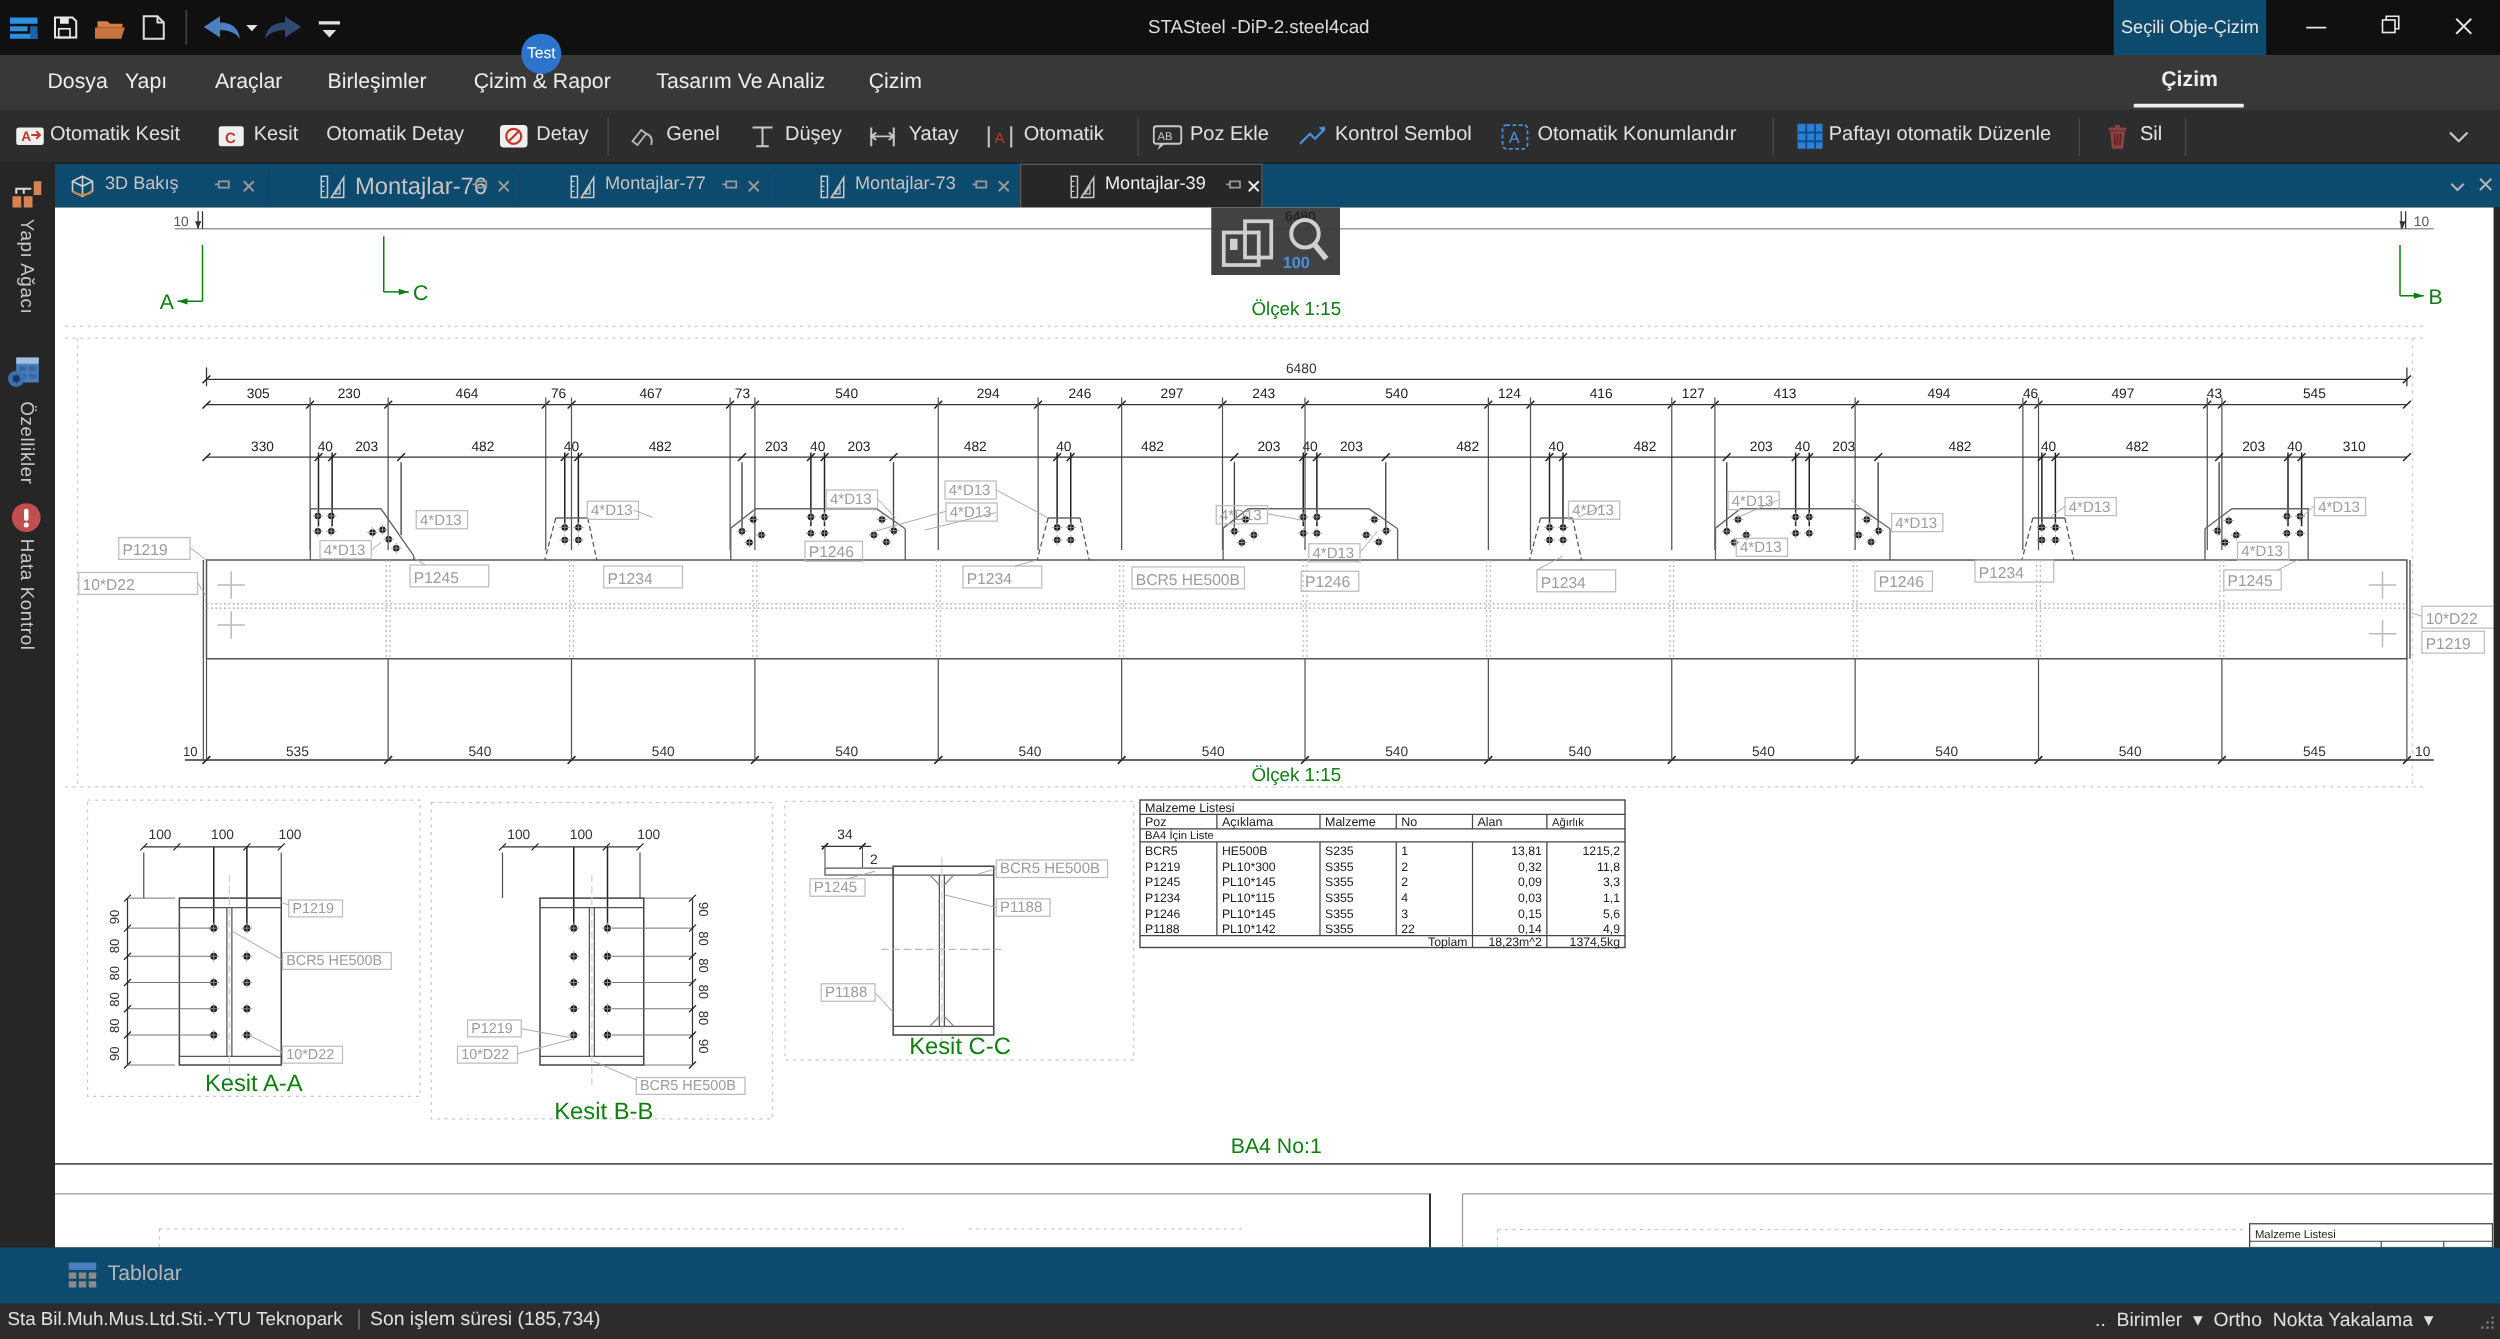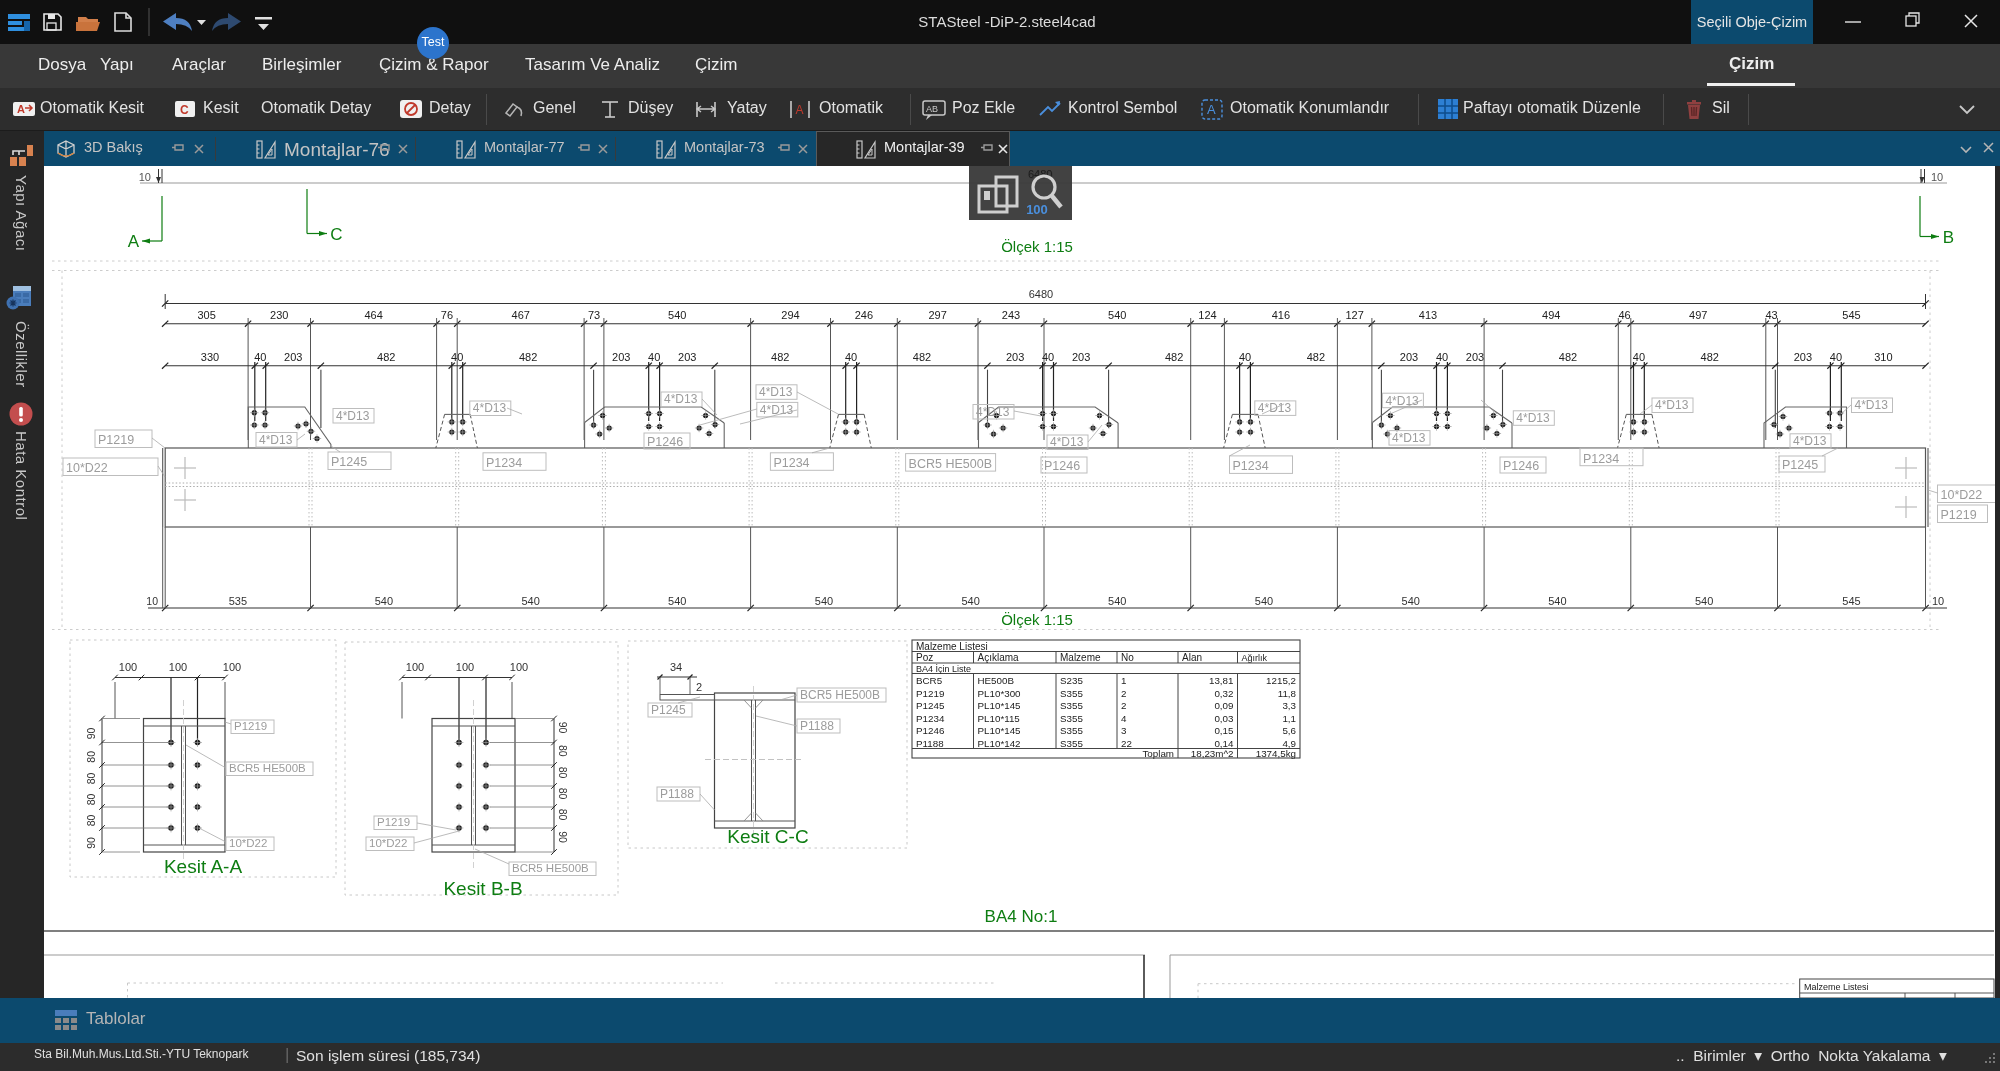--- a/index.html
+++ b/index.html
@@ -1117,21 +1117,21 @@
         <rect x="17" y="10" width="6" height="5"></rect>
         <rect x="1" y="17" width="6" height="5"></rect>
         <rect x="9" y="17" width="6" height="5"></rect>
         <rect x="17" y="17" width="6" height="5"></rect>
       </g>
   </svg>
   <div class="abs" style="left:86px;top:11px;color:#b5b5b5;font-size:17px;">Tablolar</div>
 </div>
 
 <div id="statusbar">
-  <div class="abs" style="left:6px;top:4px;color:#e0e0e0;font-size:12px;margin-left:28px;">Sta Bil.Muh.Mus.Ltd.Sti.-YTU Teknopark</div>
+  <div class="abs" style="left:6px;top:4px;color:#e0e0e0;font-size:15px;">Sta Bil.Muh.Mus.Ltd.Sti.-YTU Teknopark</div>
   <div class="abs" style="left:285px;top:2px;color:#666;font-size:17px;">|</div>
   <div class="abs" style="left:296px;top:4px;color:#e0e0e0;font-size:15.5px;">Son işlem süresi (185,734)</div>
   <div class="abs" style="left:1676px;top:4px;color:#e0e0e0;font-size:15.5px;">..&nbsp;&nbsp;Birimler&nbsp;&nbsp;▾&nbsp;&nbsp;Ortho&nbsp;&nbsp;Nokta Yakalama&nbsp;&nbsp;▾</div>
   <svg class="abs" style="left:1984px;top:10px" width="14" height="14">
     <g fill="#777">
         <rect x="9" y="0" width="2" height="2"></rect>
         <rect x="9" y="4" width="2" height="2"></rect>
         <rect x="9" y="8" width="2" height="2"></rect>
         <rect x="5" y="4" width="2" height="2"></rect>
         <rect x="5" y="8" width="2" height="2"></rect>

